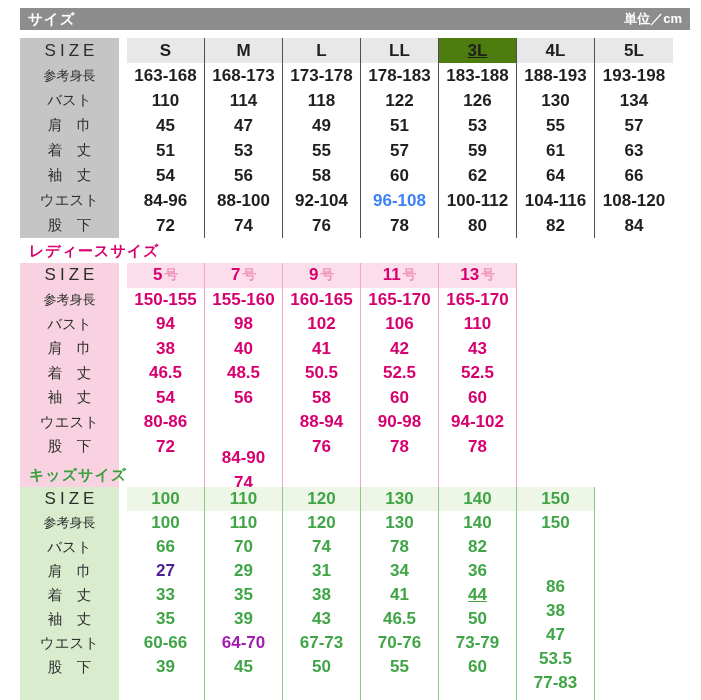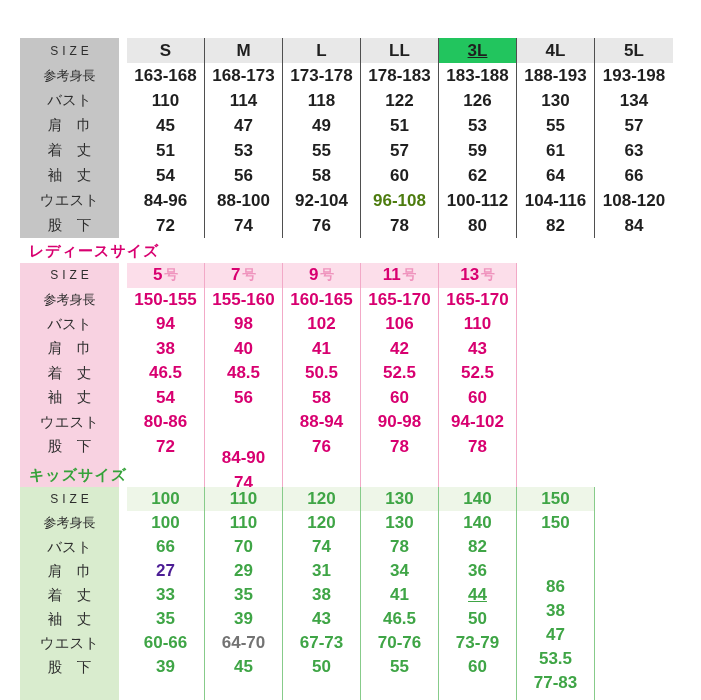--- a/index.html
+++ b/index.html
@@ -23,33 +23,37 @@
   #t-main   { left: 20px; top: 38px;  }
   #t-ladies { left: 20px; top: 263px; }
   #t-kids   { left: 20px; top: 487px; }
 
   .labelcol { display: flex; flex-direction: column; width: 99px; margin-right: 8px; }
   .col      { display: flex; flex-direction: column; width: 78px; }
 
   .cell, .lcell { display: flex; align-items: center; justify-content: center; }
   .cell  { font-weight: bold; font-size: 17px; white-space: nowrap; }
   .lcell { color: #2e2e2e; font-size: 14.5px; white-space: pre; }
-  .l-size  { font-size: 12px; letter-spacing: 4px; text-indent: 4px; }
+  .l-size  { font-size: 17px; letter-spacing: 4px; text-indent: 4px; }
   .l-small { font-size: 13px; }
   .suffix  { font-size: 13.5px; font-weight: bold; margin-left: 2px; }
 
   #t-main .cell,   #t-main .lcell   { height: 25px; }
   #t-ladies .cell, #t-ladies .lcell { height: 24.5px; }
   #t-kids .cell,   #t-kids .lcell   { height: 24px; }
 </style>
 </head>
 <body>
 
 <div class="page">
 
+  <div class="topbar" style="background: rgb(141, 141, 141); color: rgb(255, 255, 255);">
+    <span class="bar-title">サイズ</span>
+    <span class="bar-unit">単位／cm</span>
+  </div>
 
   <div class="sizetable" id="t-main">
       <div class="labelcol" style="background: rgb(197, 197, 197);">
         <div class="lcell l-size">SIZE</div>
         <div class="lcell l-small">参考身長</div>
         <div class="lcell">バスト</div>
         <div class="lcell">肩　巾</div>
         <div class="lcell">着　丈</div>
         <div class="lcell">袖　丈</div>
         <div class="lcell">ウエスト</div>
@@ -85,25 +89,25 @@
         <div class="cell" style="color: rgb(31, 31, 31);">92-104</div>
         <div class="cell" style="color: rgb(31, 31, 31);">76</div>
       </div>
       <div class="col" style="border-right: 1.5px solid rgb(79, 79, 79);">
         <div class="cell" style="background: rgb(232, 232, 232); color: rgb(31, 31, 31);">LL</div>
         <div class="cell" style="color: rgb(31, 31, 31);">178-183</div>
         <div class="cell" style="color: rgb(31, 31, 31);">122</div>
         <div class="cell" style="color: rgb(31, 31, 31);">51</div>
         <div class="cell" style="color: rgb(31, 31, 31);">57</div>
         <div class="cell" style="color: rgb(31, 31, 31);">60</div>
-        <div class="cell" style="color: #4d7c0f;">96-108</div>
+        <div class="cell" style="color: #3b82f6;">96-108</div>
         <div class="cell" style="color: rgb(31, 31, 31);">78</div>
       </div>
       <div class="col" style="border-right: 1.5px solid rgb(79, 79, 79);">
-        <div class="cell" style="background: #22c55e; color: rgb(31, 31, 31); text-decoration: underline;">3L</div>
+        <div class="cell" style="background: #4d7c0f; color: rgb(31, 31, 31); text-decoration: underline;">3L</div>
         <div class="cell" style="color: rgb(31, 31, 31);">183-188</div>
         <div class="cell" style="color: rgb(31, 31, 31);">126</div>
         <div class="cell" style="color: rgb(31, 31, 31);">53</div>
         <div class="cell" style="color: rgb(31, 31, 31);">59</div>
         <div class="cell" style="color: rgb(31, 31, 31);">62</div>
         <div class="cell" style="color: rgb(31, 31, 31);">100-112</div>
         <div class="cell" style="color: rgb(31, 31, 31);">80</div>
       </div>
       <div class="col" style="border-right: 1.5px solid rgb(79, 79, 79);">
         <div class="cell" style="background: rgb(232, 232, 232); color: rgb(31, 31, 31);">4L</div>
@@ -228,21 +232,21 @@
         <div class="cell" style="color: rgb(63, 165, 70);">60-66</div>
         <div class="cell" style="color: rgb(63, 165, 70);">39</div>
       </div>
       <div class="col" style="border-right: 1.5px solid rgb(135, 203, 138);">
         <div class="cell" style="background: rgb(238, 246, 232); color: rgb(63, 165, 70);">110</div>
         <div class="cell" style="color: rgb(63, 165, 70);">110</div>
         <div class="cell" style="color: rgb(63, 165, 70);">70</div>
         <div class="cell" style="color: rgb(63, 165, 70);">29</div>
         <div class="cell" style="color: rgb(63, 165, 70);">35</div>
         <div class="cell" style="color: rgb(63, 165, 70);">39</div>
-        <div class="cell" style="color: #737373;">64-70</div>
+        <div class="cell" style="color: #a21caf;">64-70</div>
         <div class="cell" style="color: rgb(63, 165, 70);">45</div>
       </div>
       <div class="col" style="border-right: 1.5px solid rgb(135, 203, 138);">
         <div class="cell" style="background: rgb(238, 246, 232); color: rgb(63, 165, 70);">120</div>
         <div class="cell" style="color: rgb(63, 165, 70);">120</div>
         <div class="cell" style="color: rgb(63, 165, 70);">74</div>
         <div class="cell" style="color: rgb(63, 165, 70); text-align: center;">31</div>
         <div class="cell" style="color: rgb(63, 165, 70);">38</div>
         <div class="cell" style="color: rgb(63, 165, 70);">43</div>
         <div class="cell" style="color: rgb(63, 165, 70);">67-73</div>

